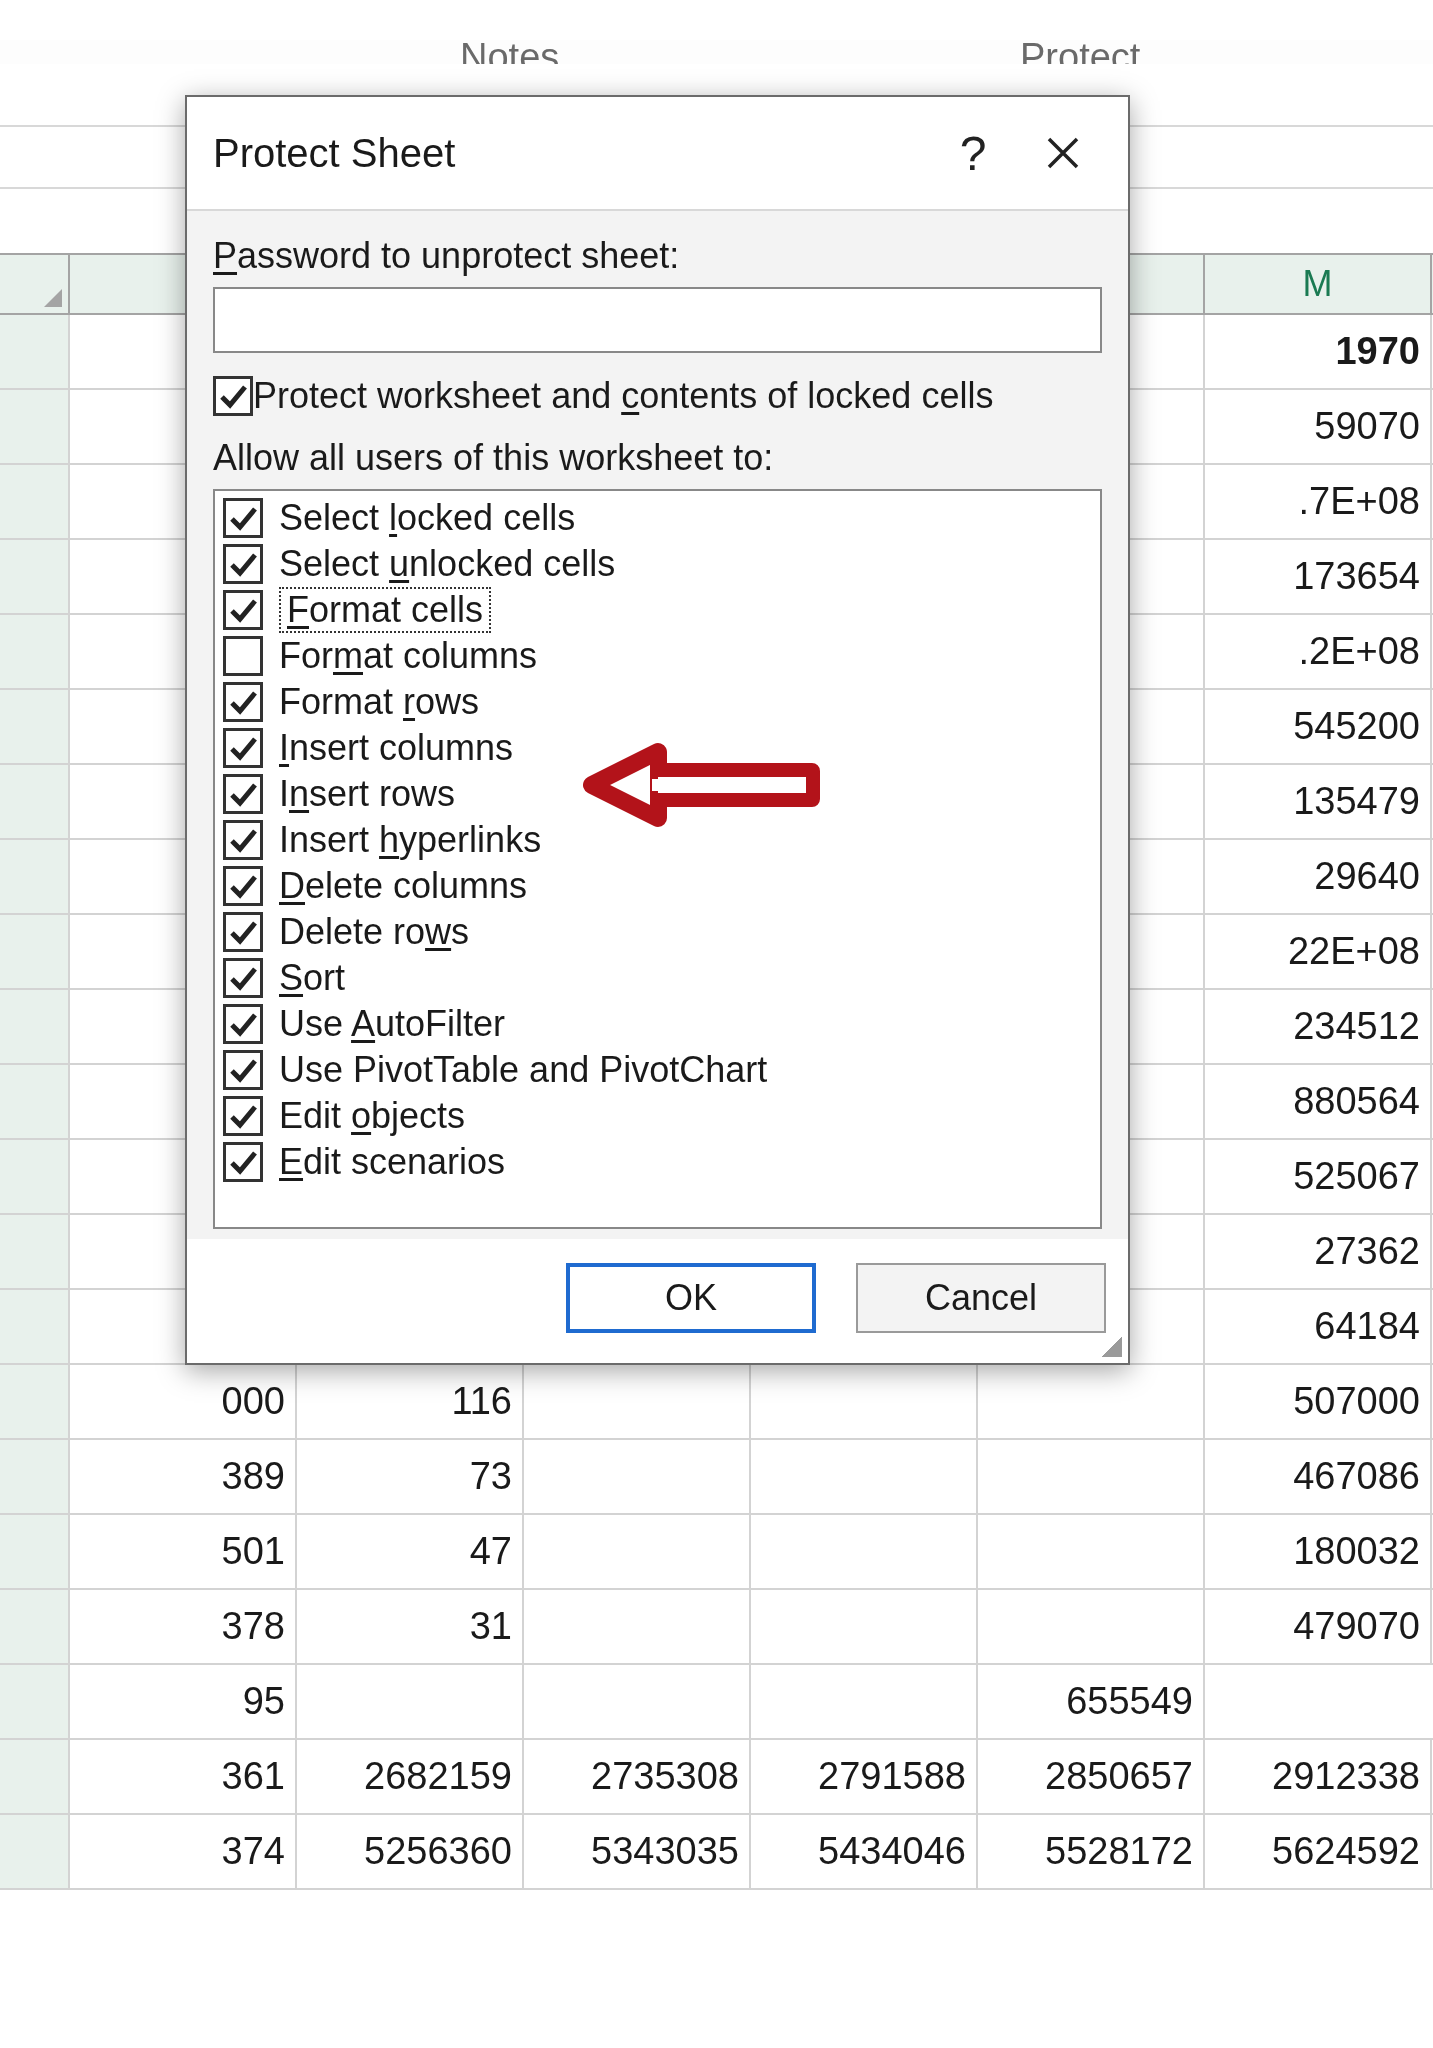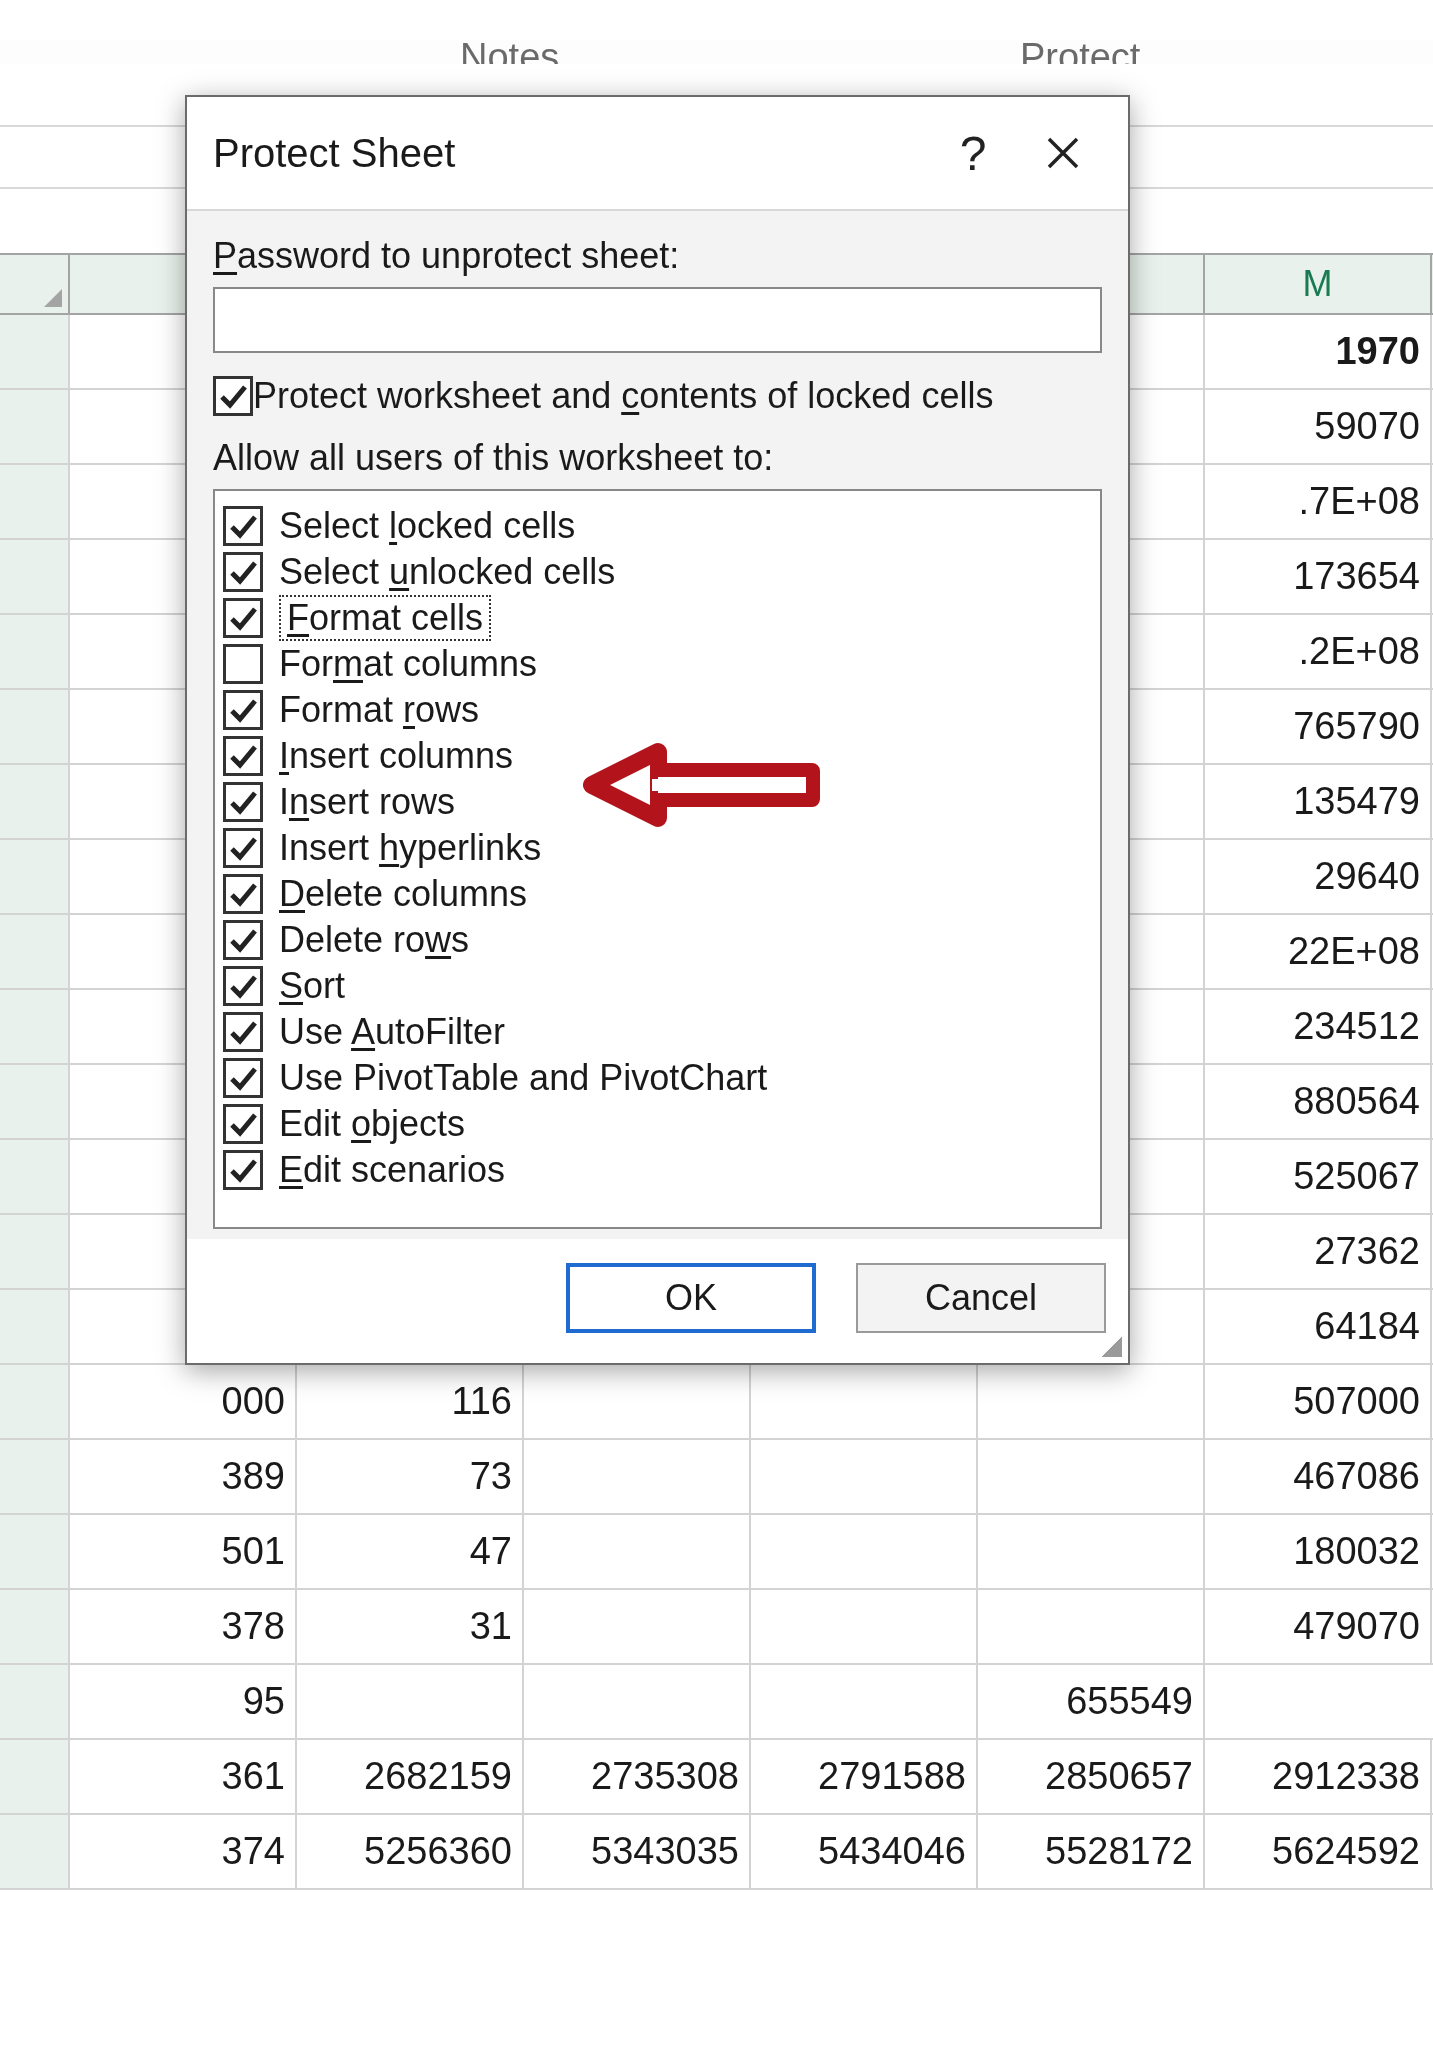--- a/index.html
+++ b/index.html
@@ -163,21 +163,21 @@
     flex:0 0 40px;
   }
   .chk svg { width:30px; height:30px; stroke:#222; stroke-width:5; fill:none; display:none;}
   .chk.checked svg { display:block; }
 
   .allow-lbl { margin:20px 0 10px 0; }
 
   .listbox {
     border:2px solid #888;
     background:#fff;
-    padding:12px 8px;
+    padding:4px 8px;
     height:740px;
     overflow:hidden;
   }
   .opt {
     display:flex; align-items:center; gap:16px;
     height:46px;
   }
   .opt .txt { white-space:nowrap; }
   .opt .txt.focus {
     border:2px dotted #333;
@@ -284,21 +284,21 @@
         <div class="cell"></div>
         <div class="cell">.2E+08</div>
       </div>
       <div class="row">
         <div class="rowhdr"></div>
         <div class="cell">573</div>
         <div class="cell">57</div>
         <div class="cell"></div>
         <div class="cell"></div>
         <div class="cell"></div>
-        <div class="cell">765790</div>
+        <div class="cell">545200</div>
       </div>
       <div class="row">
         <div class="rowhdr"></div>
         <div class="cell">791</div>
         <div class="cell">19</div>
         <div class="cell"></div>
         <div class="cell"></div>
         <div class="cell"></div>
         <div class="cell">135479</div>
       </div>

